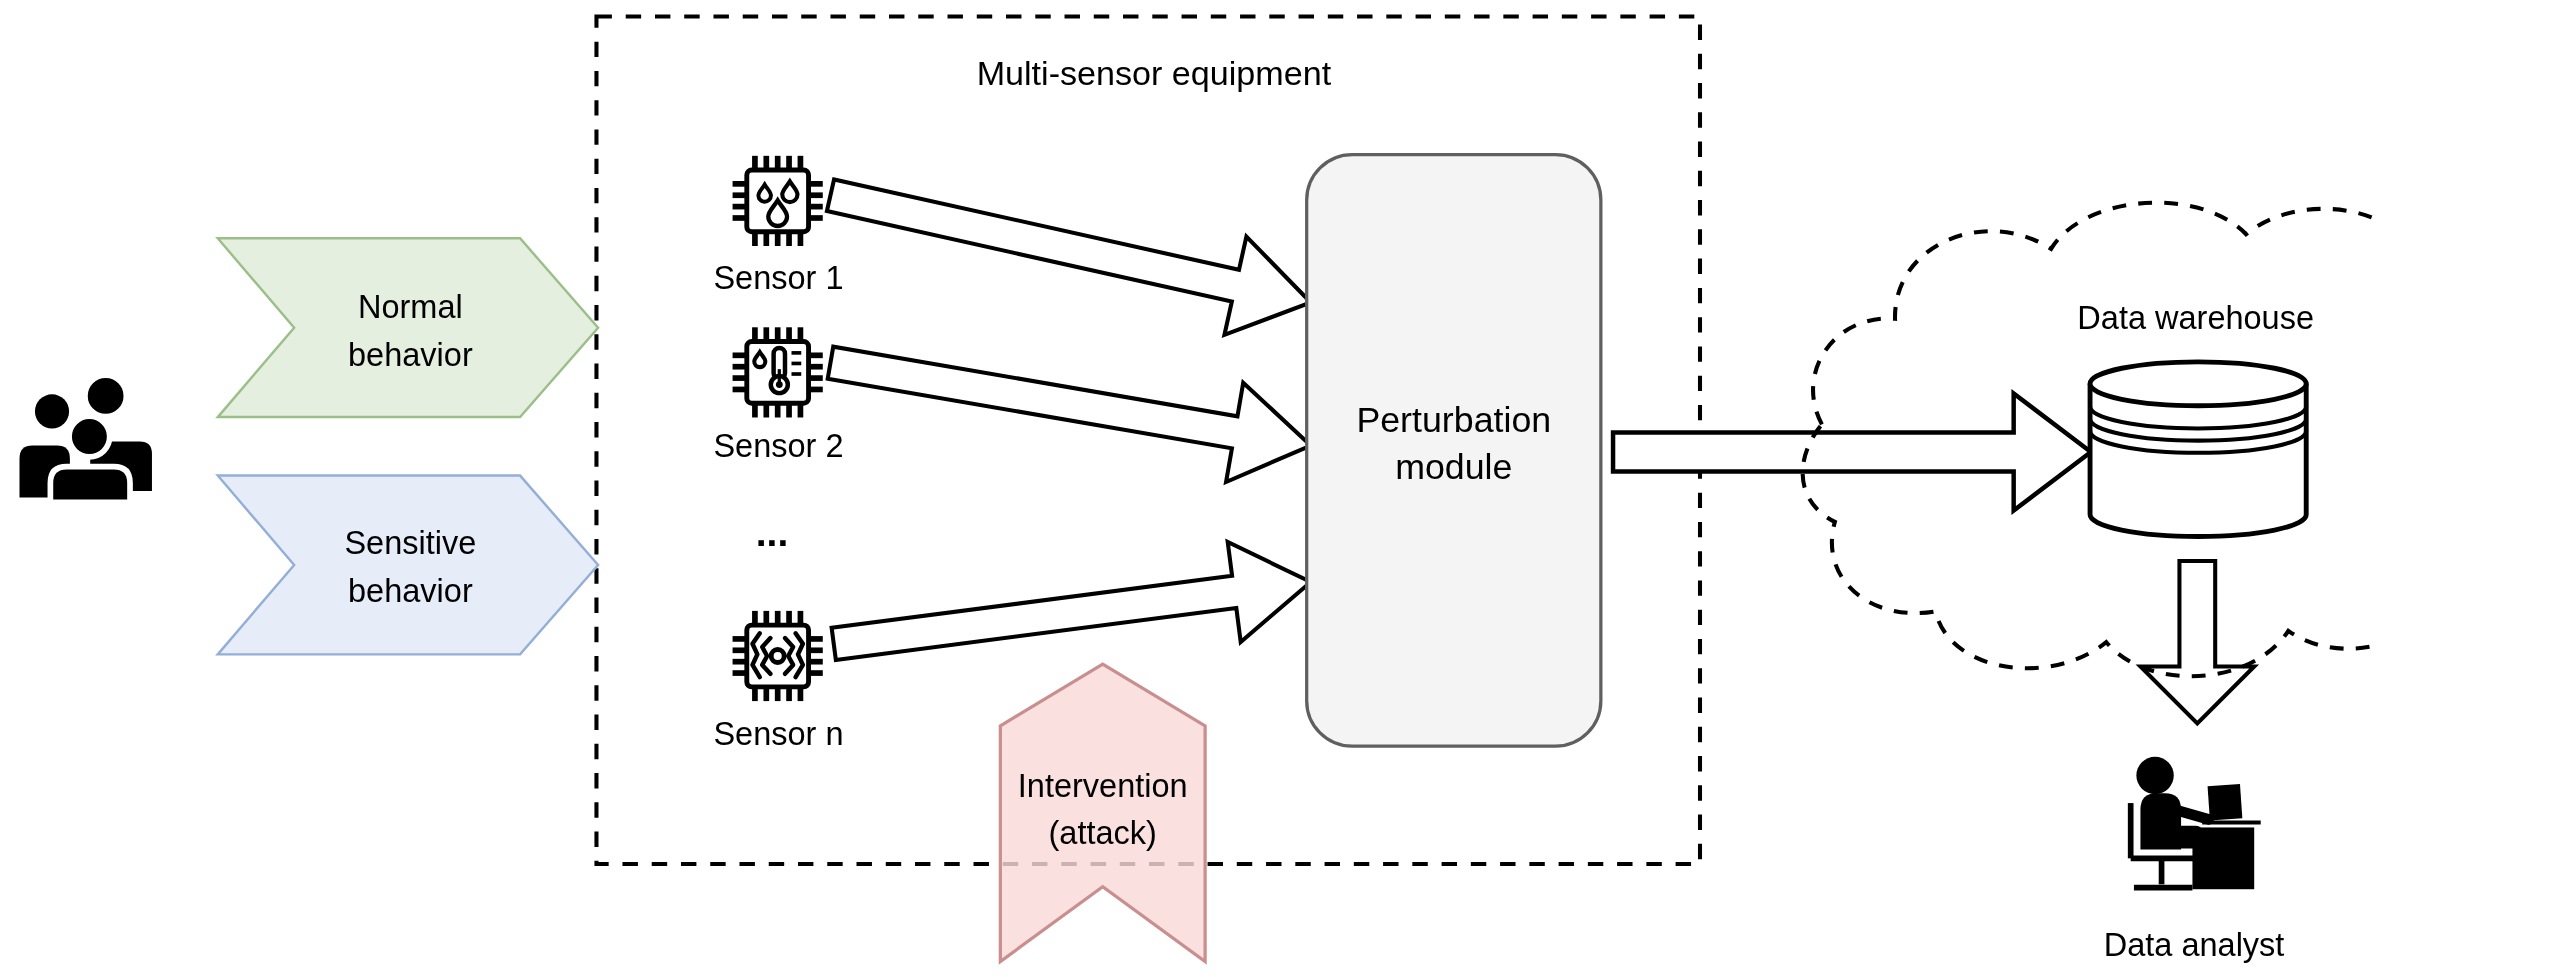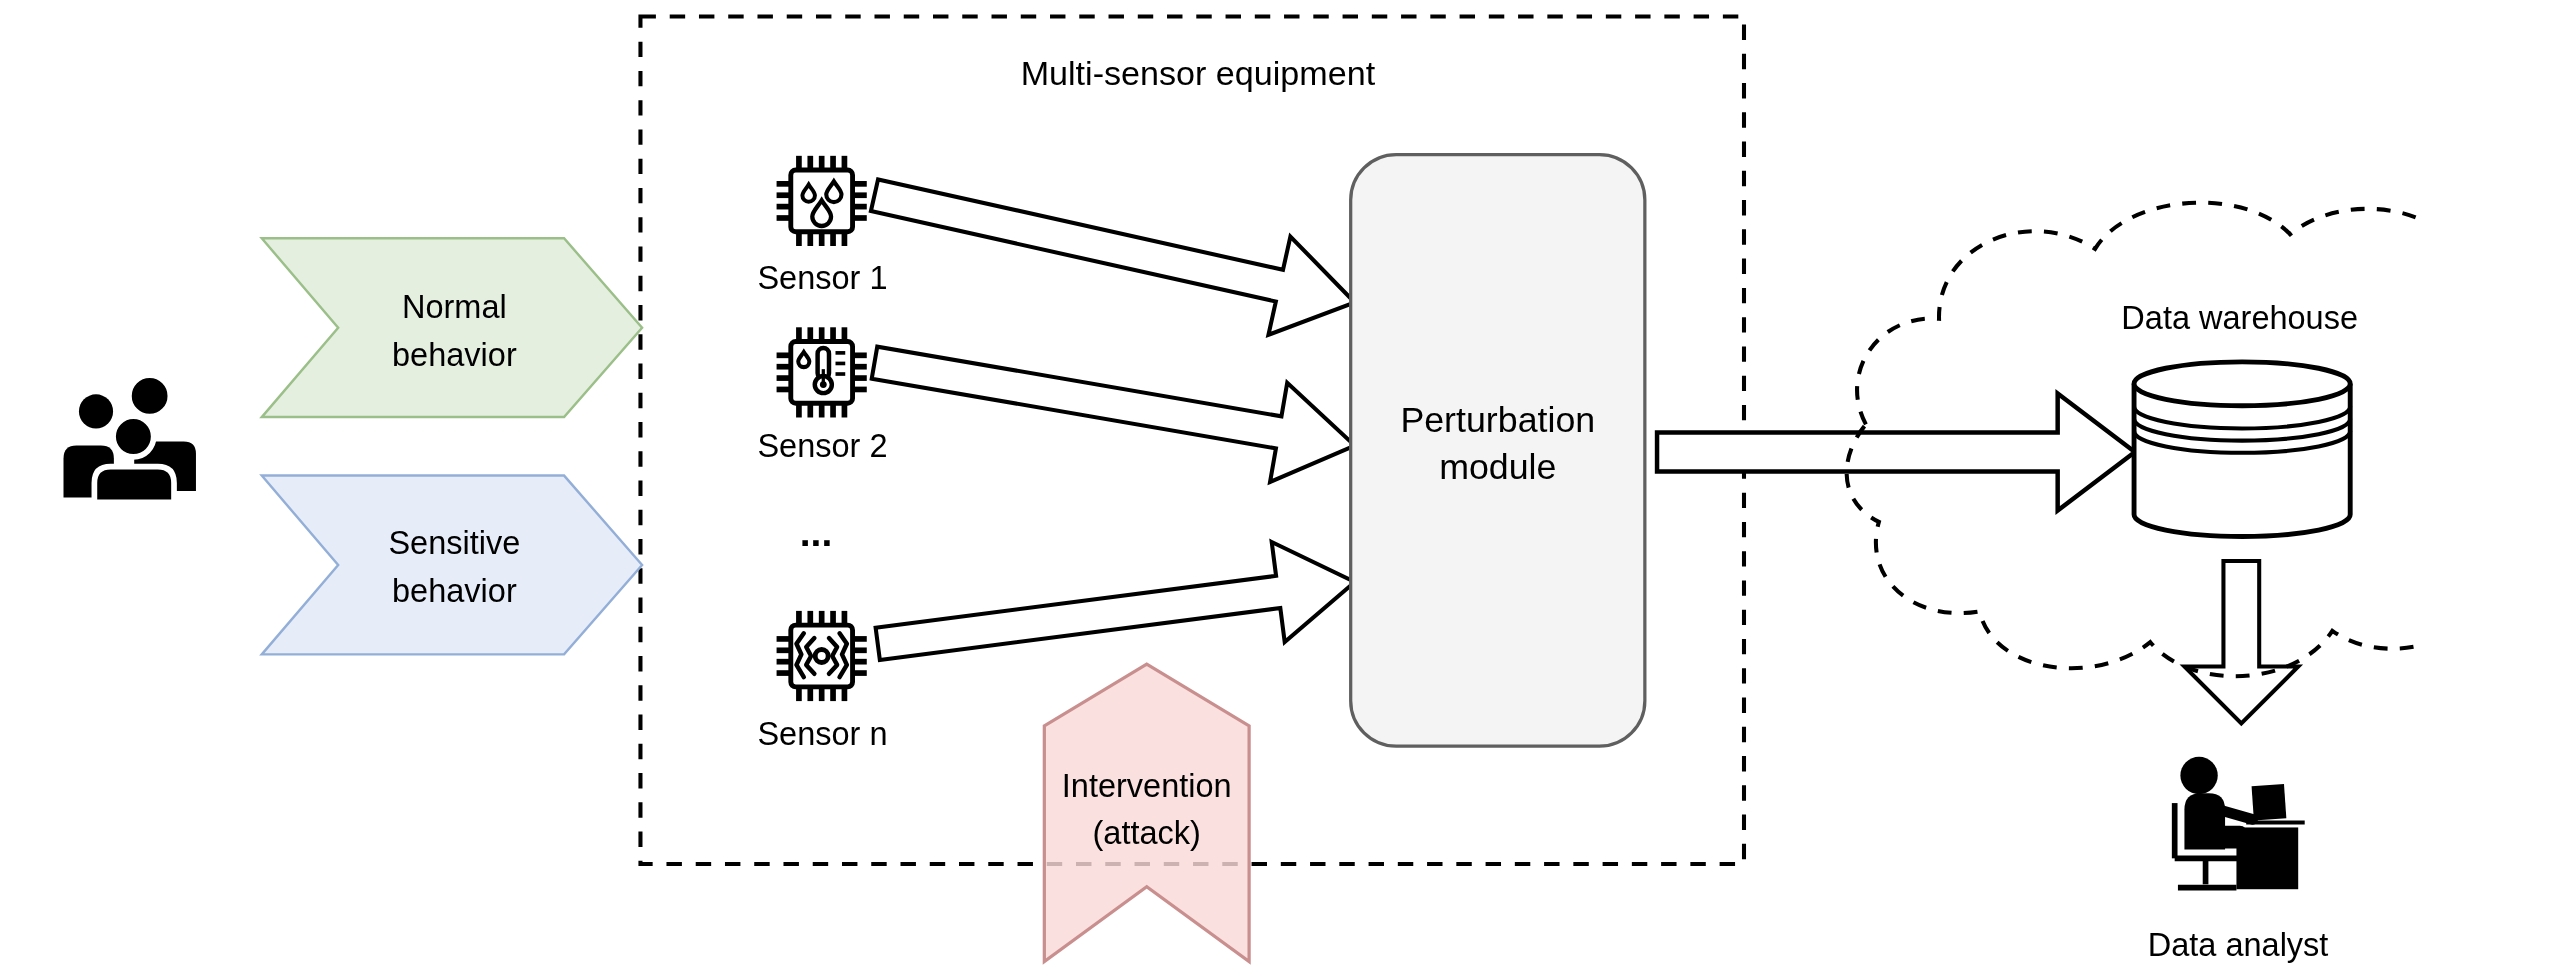--- a/index.html
+++ b/index.html
@@ -1,17 +1,17 @@
 <!DOCTYPE html>
 <html style="font-size:13px"><head>
 <meta charset="utf-8">
 <style>
   html,body{margin:0;padding:0;background:#ffffff;}
   .stage{position:relative;width:2376px;height:978px;background:#ffffff;overflow:hidden;
-         font-family:"Liberation Sans", sans-serif;margin-left:44px;}
+         font-family:"Liberation Sans", sans-serif;}
   svg{position:absolute;left:0;top:0;}
   text{font-family:"Liberation Sans", sans-serif;fill:#000;}
 </style>
 </head>
 <body>
 
 <div class="stage">
 <svg width="2576" height="978" viewBox="0 0 3170 1203">
 
   <defs>

